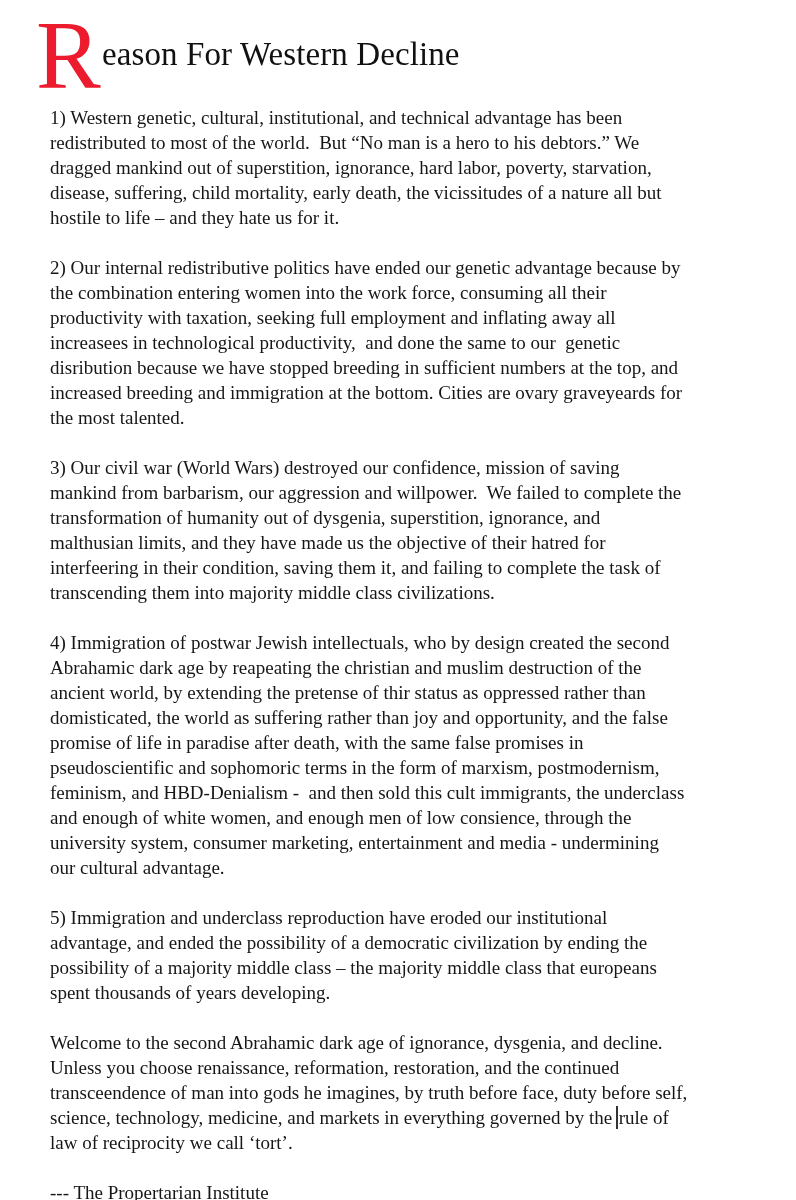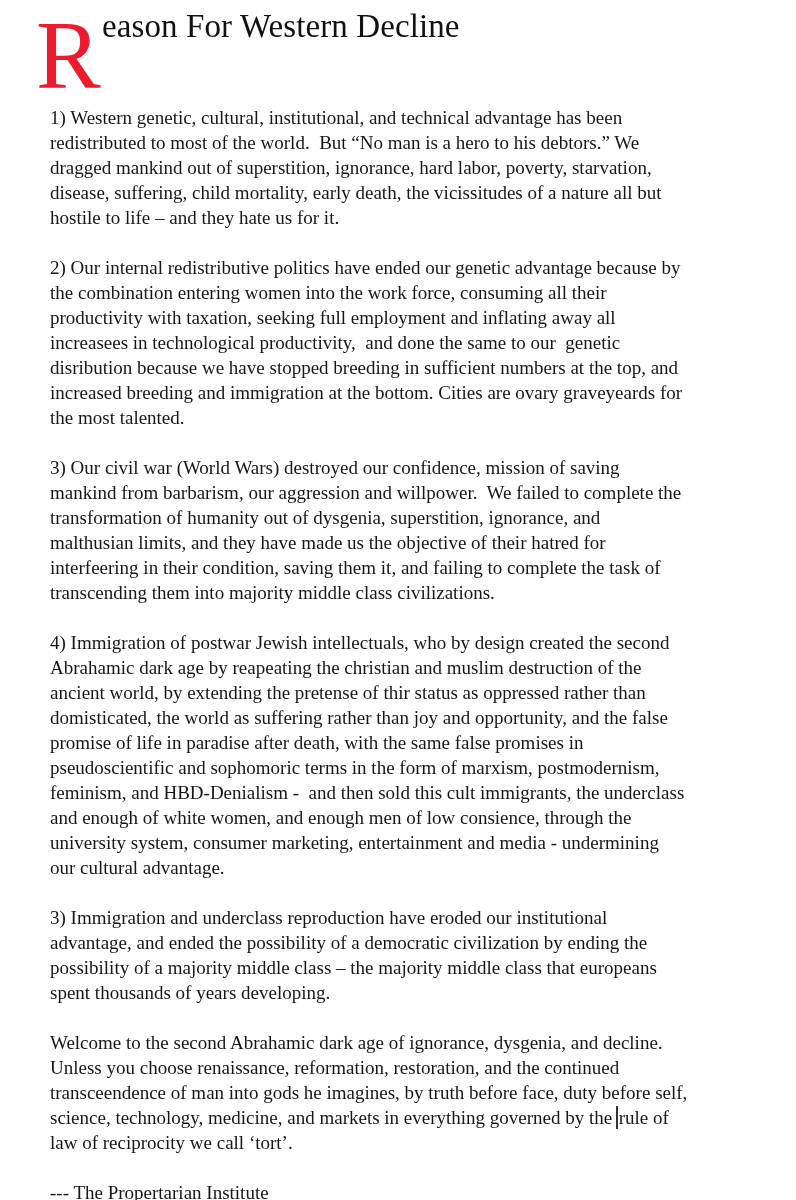--- a/index.html
+++ b/index.html
@@ -18,21 +18,21 @@
     position:absolute;
     left:36px;
     top:7px;
     font-size:97px;
     line-height:1;
     font-weight:400;
   }
   .title-rest {
     position:absolute;
     left:102px;
-    top:8px;
+    top:36px;
     font-size:33px;
     font-weight:400;
     letter-spacing:0.1px;
     color:#111111;
   }
   .body {
     padding:0 8px 0 38px;
     font-size:19px;
     line-height:25px;
   }
@@ -80,21 +80,21 @@
     <p>4) Immigration of postwar Jewish intellectuals, who by design created the second
 Abrahamic dark age by reapeating the christian and muslim destruction of the
 ancient world, by extending the pretense of thir status as oppressed rather than
 domisticated, the world as suffering rather than joy and opportunity, and the false
 promise of life in paradise after death, with the same false promises in
 pseudoscientific and sophomoric terms in the form of marxism, postmodernism,
 feminism, and HBD-Denialism -  and then sold this cult immigrants, the underclass
 and enough of white women, and enough men of low consience, through the
 university system, consumer marketing, entertainment and media - undermining
 our cultural advantage.</p>
-    <p>3) Immigration and underclass reproduction have eroded our institutional
+    <p>5) Immigration and underclass reproduction have eroded our institutional
 advantage, and ended the possibility of a democratic civilization by ending the
 possibility of a majority middle class – the majority middle class that europeans
 spent thousands of years developing.</p>
     <p><span>Welcome to the second Abrahamic dark age of ignorance, dysgenia, and decline.
 Unless you choose renaissance, reformation, restoration, and the continued
 transceendence of man into gods he imagines, by truth before face, duty before self,
 science, technology, medicine, and markets in everything governed by the</span><span class="caret" style="background: rgb(51, 51, 51);"></span><span>rule of
 law of reciprocity we call ‘tort’.</span></p>
     <p class="signature">--- The Propertarian Institute</p>
   </main>

